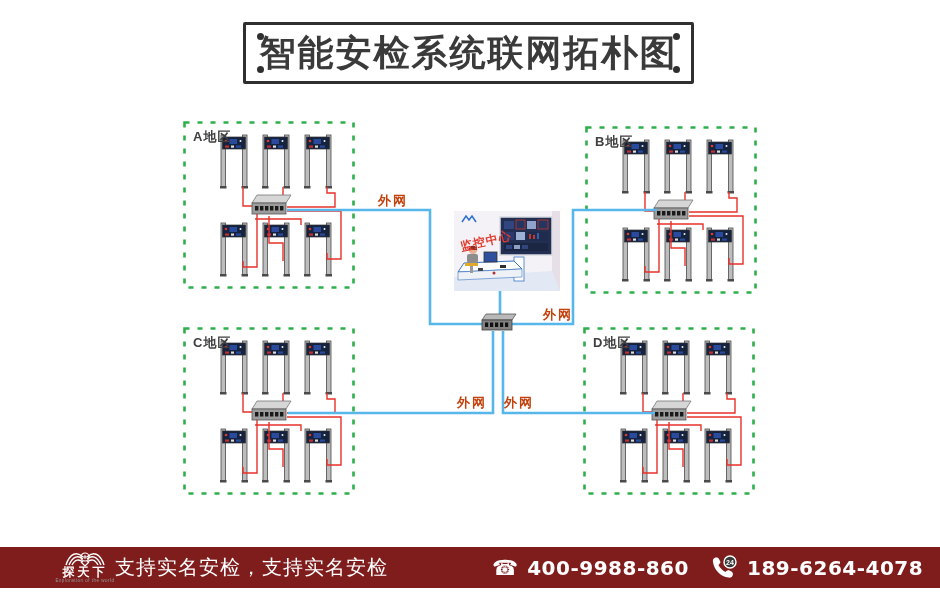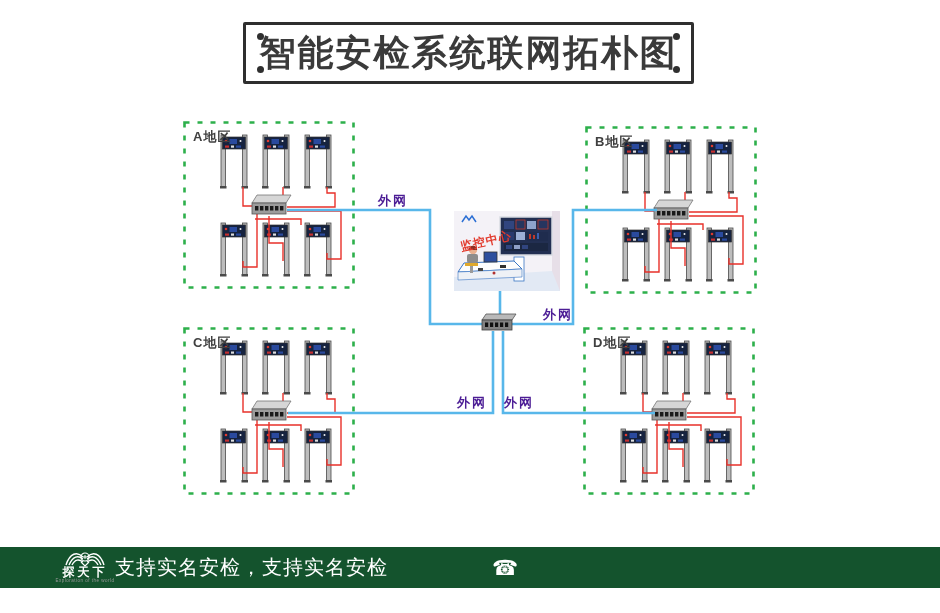--- a/index.html
+++ b/index.html
@@ -18,34 +18,34 @@
 
   
   .region{position:absolute;width:172px;height:168px;}
   .region svg{position:absolute;left:0;top:0;}
   .region-label{position:absolute;left:10px;top:7px;font-size:13px;font-weight:bold;color:#404040;
     letter-spacing:1px;z-index:3;}
   #region-a{left:183px;top:121px;} #region-b{left:585px;top:118px;margin-top:8px;}
   #region-c{left:183px;top:327px;} #region-d{left:583px;top:327px;}
 
   
-  .wan-label{position:absolute;font-size:13px;font-weight:600;color:#4c1d95;letter-spacing:2px;z-index:5;}
+  .wan-label{position:absolute;font-size:13px;font-weight:600;color:#c2410c;letter-spacing:2px;z-index:5;}
   #wan-1{left:378px;top:192px;} #wan-2{left:543px;top:306px;}
   #wan-3{left:457px;top:394px;} #wan-4{left:504px;top:394px;}
 
   
   #overlay{position:absolute;left:0;top:0;pointer-events:none;z-index:2;}
 
   
   .monitor-center{position:absolute;left:454px;top:211px;width:106px;height:80px;z-index:4;}
   .mc-label{position:absolute;left:6px;top:22px;transform:rotate(-13deg);
     color:#e23b2e;font-size:12px;font-weight:bold;letter-spacing:1px;white-space:nowrap;}
 
   
-  .footer-bar{position:absolute;left:0;top:547px;width:940px;height:41px;background:#14532d;
+  .footer-bar{position:absolute;left:0;top:547px;width:940px;height:41px;background:#7f1d1d;
     display:flex;align-items:center;color:#fff;z-index:6;}
   .brand{position:absolute;left:46px;top:2px;width:78px;display:flex;flex-direction:column;align-items:center;}
   .brand-name{font-size:12px;font-weight:bold;letter-spacing:3px;line-height:11px;}
   .brand-sub{font-size:4.5px;color:#9a9a9a;letter-spacing:0.5px;line-height:6px;}
   .slogan{position:absolute;left:115px;top:0;height:41px;line-height:41px;font-size:20px;letter-spacing:1px;}
   .phone-group{position:absolute;top:0;height:41px;display:flex;align-items:center;gap:9px;}
   #phone1{left:492px;} #phone2{left:710px;}
   .phone-icon-glyph{font-size:21px;line-height:21px;color:#fff;}
   .phone-number{font-size:20px;font-weight:bold;letter-spacing:0.5px;
     font-family:"DejaVu Sans","Liberation Sans",sans-serif;}
@@ -317,16 +317,25 @@
         <circle cx="23" cy="8" r="4" stroke="#fff" stroke-width="1.2" fill="none"></circle>
         <path d="M21,8 h4 M23,6 v4" stroke="#fff" stroke-width="1"></path>
         <path d="M19,13 L23,17 L27,13" stroke="#fff" stroke-width="1.2" fill="none"></path>
       </svg>
       <span class="brand-name">探天下</span>
       <span class="brand-sub">Exploration of the world</span>
     </div>
     <span class="slogan">支持实名安检，支持实名安检</span>
     <div class="phone-group" id="phone1">
       <span class="phone-icon-glyph">☎</span>
+      <span class="phone-number">400-9988-860</span>
     </div>
+    <div class="phone-group" id="phone2">
+      <svg width="28" height="26" viewBox="0 0 28 26">
+        <path d="M3,7 c-1,-4 4,-6 6,-3 l1.5,3 c-0.5,1.5 -1,2 -2,3 c1.5,3 4,5.5 7,7 c1,-1 1.5,-1.5 3,-2 l3,1.5 c3,2 1,7 -3,6 C11,22 4,15 3,7 z" fill="#fff"></path>
+        <circle cx="20" cy="7" r="6" stroke="#fff" stroke-width="1.4" fill="#3a3a3a"></circle>
+        <text x="20" y="9.6" text-anchor="middle" font-size="7" font-weight="bold" fill="#fff">24</text>
+      </svg>
+      <span class="phone-number">189-6264-4078</span>
+    </div>
   </div>
 
 </div>
 
 </body></html>

